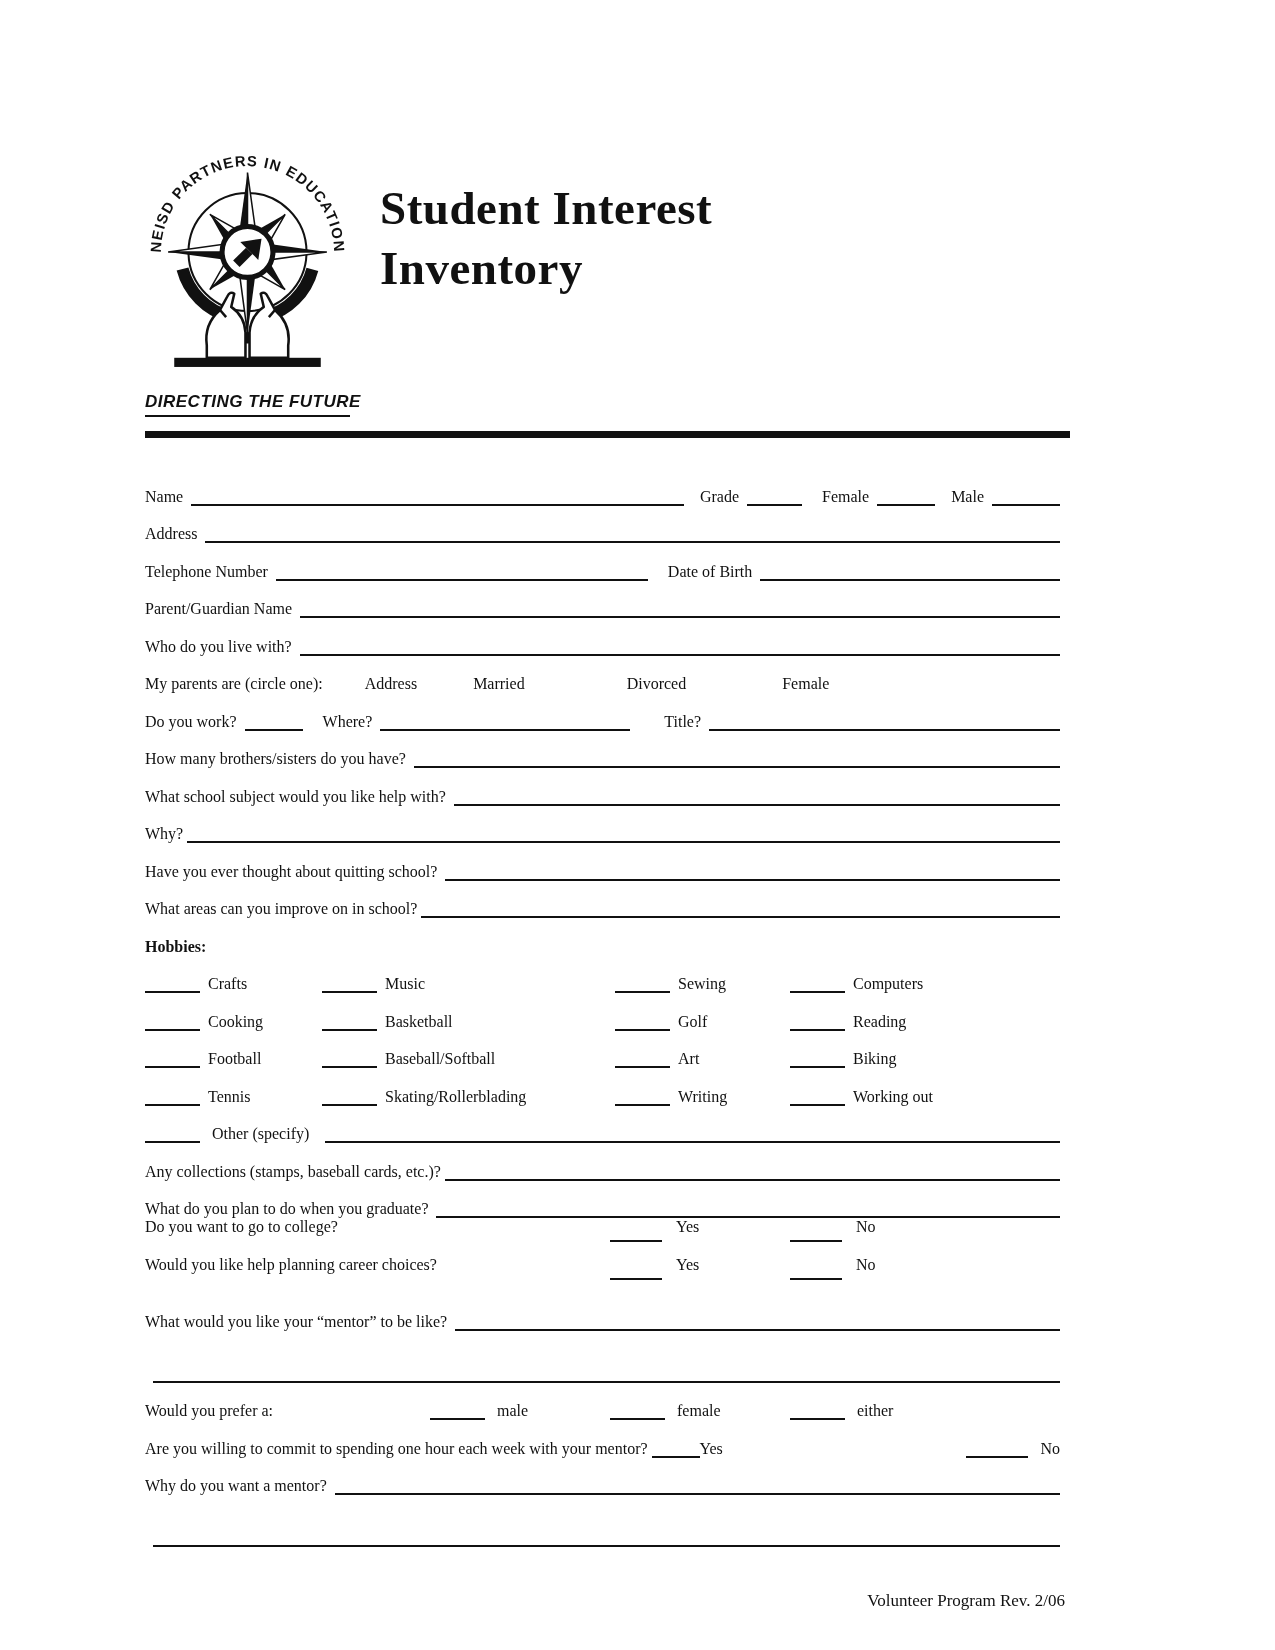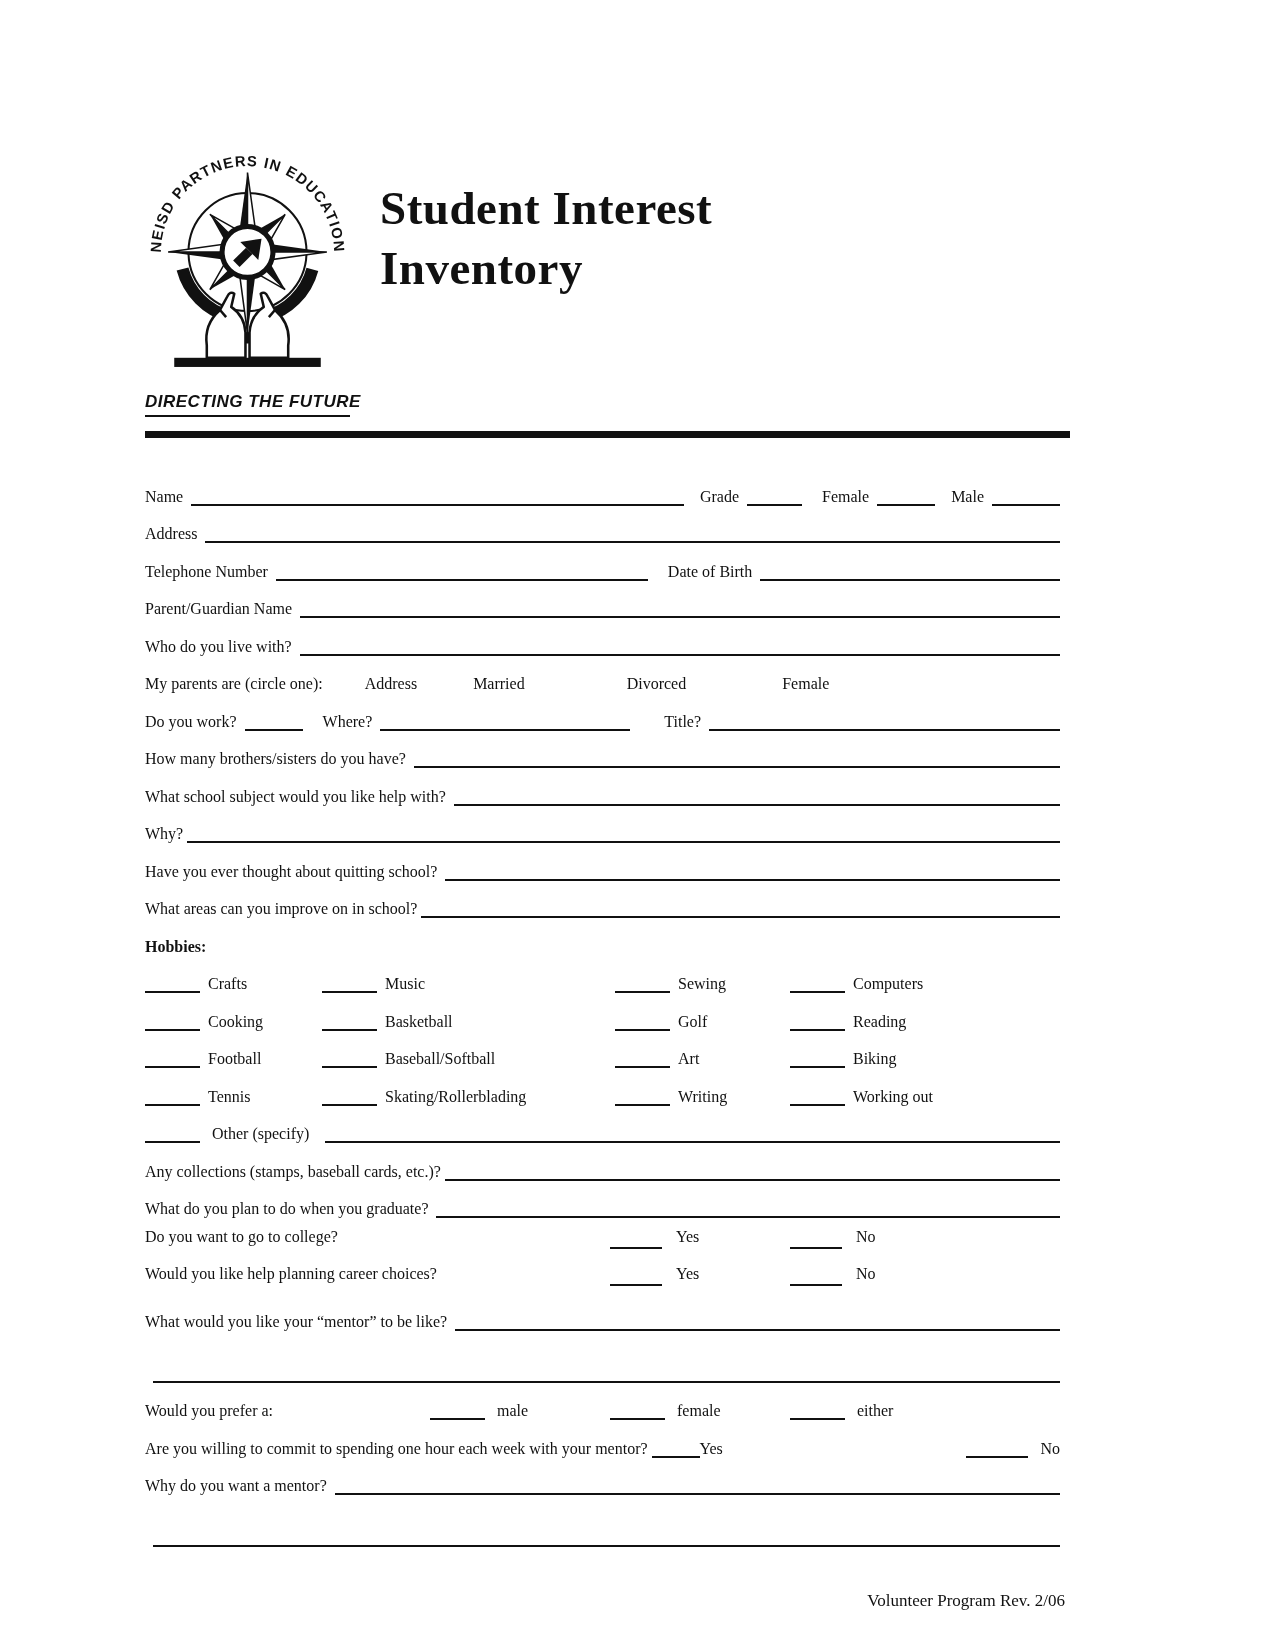--- a/index.html
+++ b/index.html
@@ -54,21 +54,21 @@
   
   .opt1 { margin-left: 42px; } .opt2 { margin-left: 56px; }
   .opt3 { margin-left: 102px; } .opt4 { margin-left: 96px; }
   
   .hgrid { display: grid; grid-template-columns: 177px 293px 175px 1fr; height: 37.5px; }
   .hcell { display: flex; align-items: flex-end; white-space: nowrap; }
   .hcell .blank { margin-left: 0; width: 55px; }
   .hcell .lbl { margin-left: 8px; }
   
   .yn { display: grid; grid-template-columns: 465px 180px 1fr; height: 37.5px; }
-  .yn .cell { display: flex; align-items: center; white-space: nowrap; }
+  .yn .cell { display: flex; align-items: flex-start; white-space: nowrap; }
   .yn .blank { margin-left: 0; width: 52px; }
   .yn .lbl { margin-left: 14px; }
   
   .pf { display: grid; grid-template-columns: 285px 180px 180px 1fr; height: 37.5px; }
   .pf .cell { display: flex; align-items: flex-end; white-space: nowrap; }
   .pf .blank { margin-left: 0; width: 55px; }
   .pf .lbl { margin-left: 12px; }
   .footer {
     margin: 44px 210px 0 145px;
     text-align: right; font-size: 17px;

